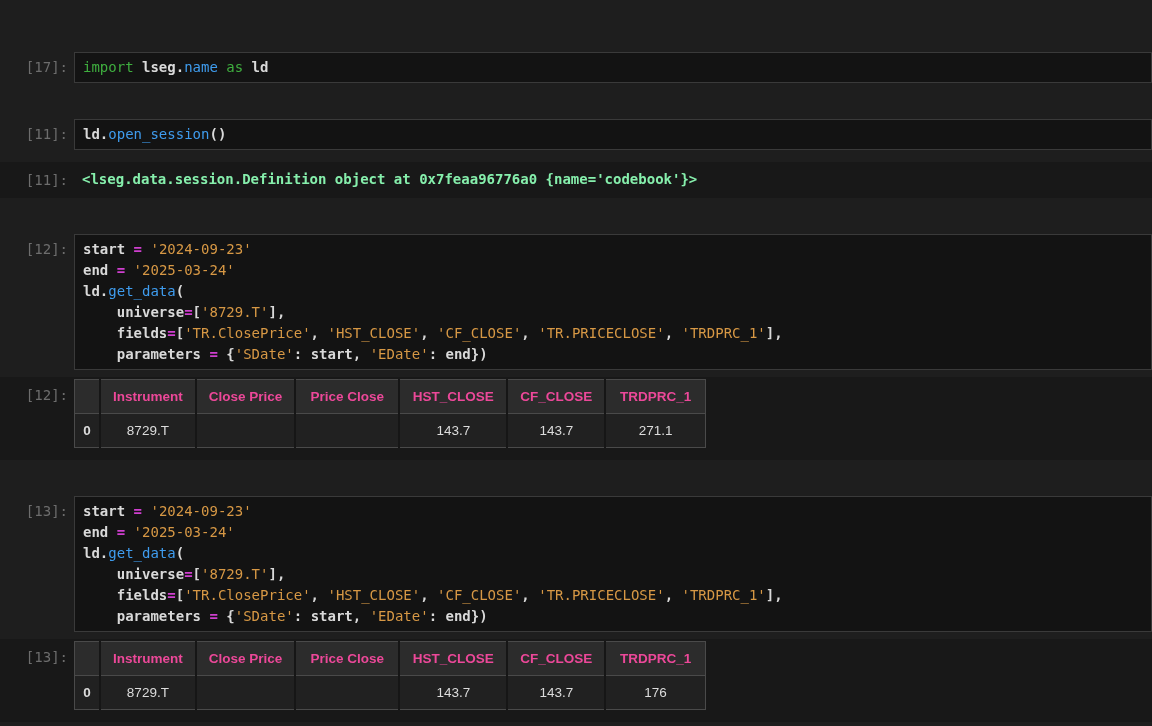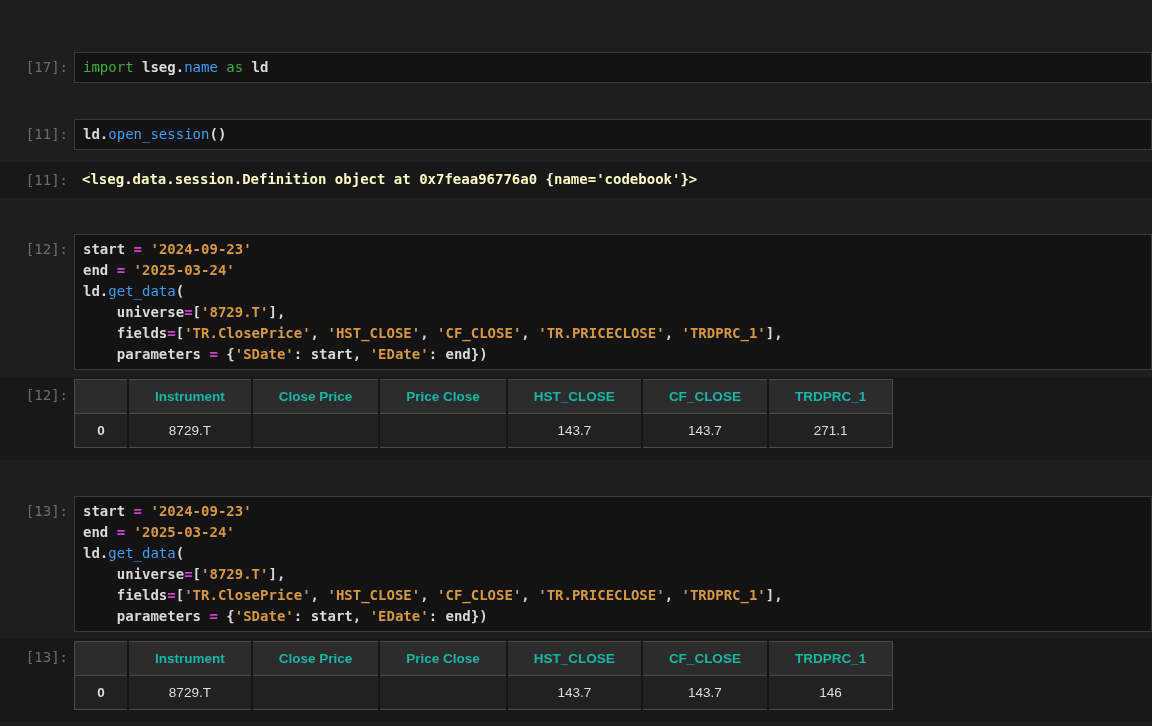--- a/index.html
+++ b/index.html
@@ -44,40 +44,40 @@
     color:var(--code-plain);
     white-space:pre;
   }
   .code-line{height:21px;}
   .tk-pl{color:var(--code-plain);font-weight:bold;}
   .tk-pu{color:var(--code-plain);font-weight:bold;}
   .tk-kw{color:var(--code-kw);font-weight:normal;}
   .tk-bi{color:var(--code-kw);font-weight:normal;}
   .tk-fn{color:var(--code-fn);font-weight:normal;}
   .tk-op{color:var(--code-op);font-weight:bold;}
-  .tk-str{color:var(--code-str);font-weight:bold;}
+  .tk-str{color:var(--code-str);font-weight:normal;}
   
   .out-band{background:var(--bg-output);margin-bottom:14px;}
   .out-band .gutter{padding-top:8px;}
   .out-content{
     flex:1 1 auto;padding:7px 8px 8px 8px;box-sizing:border-box;
-    color:#fef9c3;font-size:14px;line-height:21px;font-weight:bold;white-space:pre;
+    color:#86efac;font-size:14px;line-height:21px;font-weight:bold;white-space:pre;
   }
   .out-plain{background:transparent;margin-bottom:0;}
   .out-table-wrap{flex:1 1 auto;padding:2px 0 12px 0;}
   
   table.df{
     border-collapse:collapse;table-layout:fixed;
     font-family:"Liberation Sans",sans-serif;
     font-size:13.5px;color:var(--tbl-text);
     border:1px solid var(--tbl-edge);
   }
   table.df th{
-    background:var(--tbl-head-bg);color:#14b8a6;font-weight:bold;
-    height:33px;padding:0 26px;text-align:center;
+    background:var(--tbl-head-bg);color:#ec4899;font-weight:bold;
+    height:33px;padding:0 12px;text-align:center;
     border-left:2px solid var(--tbl-sep);
     border-bottom:1px solid var(--tbl-edge);
     overflow:hidden;white-space:nowrap;
   }
   table.df td{
     background:var(--tbl-body-bg);
     height:33px;padding:0 12px;text-align:center;
     border-left:2px solid var(--tbl-sep);
     overflow:hidden;white-space:nowrap;
   }
@@ -184,21 +184,21 @@
               </tr>
             </thead>
             <tbody>
               <tr>
                 <td class="idx">0</td>
                 <td>8729.T</td>
                 <td></td>
                 <td></td>
                 <td>143.7</td>
                 <td>143.7</td>
-                <td>146</td>
+                <td>176</td>
               </tr>
             </tbody>
           </table>
         </div>
       </div>
     </div>
     <div class="out-band out-plain" style="margin-bottom: 0px;">
       <div class="row">
         <div class="gutter"></div>
         <div class="out-content">2.0.1</div>

